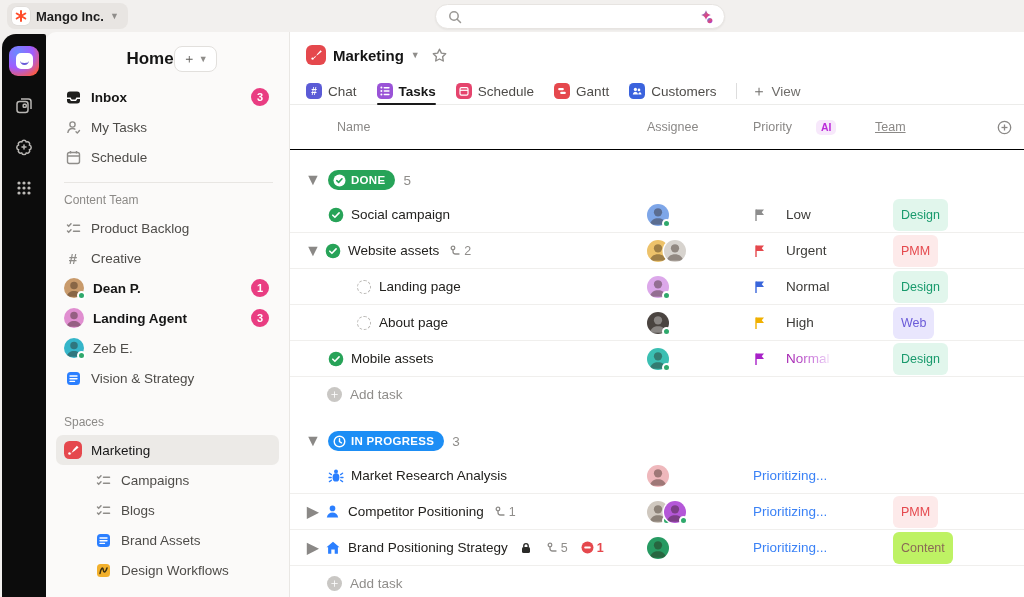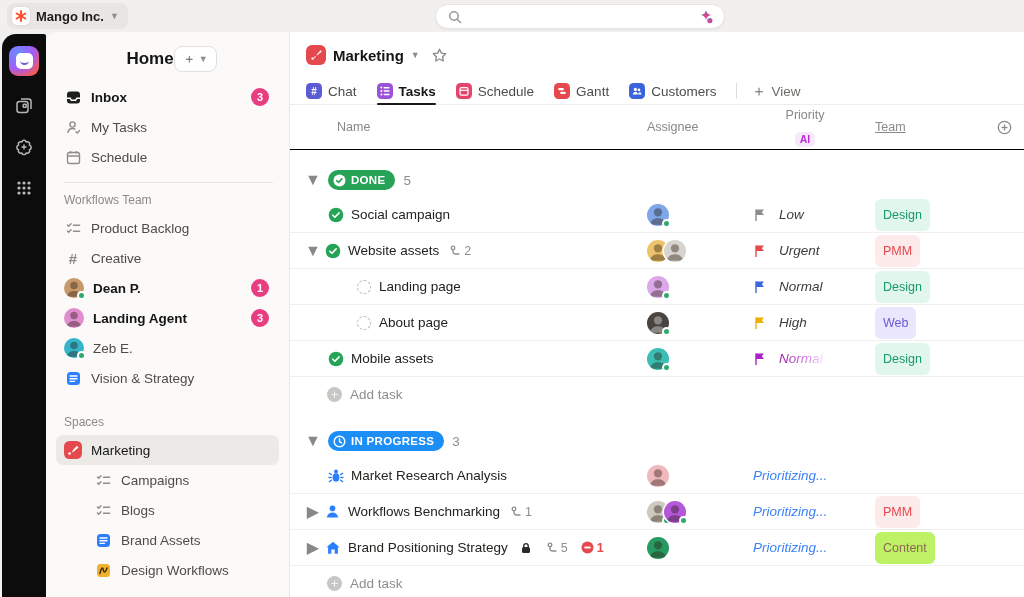--- a/index.html
+++ b/index.html
@@ -80,21 +80,21 @@
   .t-chat{background:#5b5bd6} .t-tasks{background:#9a53d7} .t-sched{background:#e5446d}
   .t-gantt{background:#e5484d} .t-cust{background:#3b63dd}
   .tab-sep { width:1px; height:16px; background:#ddd; margin:0 14px 0 0; }
   .tab-view { display:flex; align-items:center; gap:5px; color:#6f6d6a; font-size:13.5px; cursor:pointer; }
 
   
   .grid { display:grid; grid-template-columns:347px 110px 110px 120px 1fr; align-items:center; }
   .thead { height:45px; border-bottom:1px solid #000000; color:#8a8886; font-size:12.5px; }
   .thead > div { display:flex; align-items:center; }
   .th-name { padding-left:47px; }
-  .th-pri { gap:10px;flex-direction:column; }
+  .th-pri { gap:24px; }
   .ai-pill { background:#f7e8fb; color:#bb2bd9; font-size:10.5px; font-weight:bold; border-radius:5px;
              padding:1.5px 5px; }
   .th-team { padding-left:18px;text-decoration:underline; }
   .th-plus { padding-left:20px; color:#8a8886; }
   .tbody { flex:1; overflow:hidden; }
   .grow-head { height:34px; margin-top:13px; }
   .gh-cell { display:flex; align-items:center; gap:8px; padding-left:16px; }
   .caret { width:14px; flex:0 0 14px; display:flex; justify-content:center; color:#8a8886; cursor:pointer; }
   .spill { display:flex; align-items:center; gap:5px; border-radius:13px; padding:3.5px 10px 3.5px 5px;
            color:#fff; font-size:11.5px; font-weight:bold; letter-spacing:.3px; cursor:pointer; }
@@ -106,26 +106,26 @@
   .name-cell .caret { margin-right:-3px; }
   .no-caret { width:14px; flex:0 0 14px; }
   .st-ic { width:17px; height:17px; flex:0 0 17px; display:flex; align-items:center; justify-content:center; }
   .open-circle { width:14px; height:14px; border:1.5px dashed #b8b6b3; border-radius:50%; }
   .tname { font-size:13.5px; color:#23221f; white-space:nowrap; }
   .sub1 { margin-left:28px; }
   .meta { display:flex; align-items:center; gap:3px; color:#8f8d8a; font-size:12.5px; margin-left:4px; }
   .blocked { display:flex; align-items:center; gap:3px; color:#e5484d; font-size:12.5px; font-weight:bold; margin-left:6px; }
   .as-cell { display:flex; align-items:center; padding-left:10px; }
   .as-cell .avatar + .avatar { margin-left:-5px; }
-  .pri-cell { display:flex; align-items:center; gap:12px; padding-left:6px; font-size:13.5px; color:#3c3b38;font-style:italic; }
+  .pri-cell { display:flex; align-items:center; gap:19px; padding-left:6px; font-size:13.5px; color:#3c3b38; }
   .pri-ai { background:linear-gradient(90deg,#a21caf 10%, #d89ae8 75%, #f3e2f8 100%);
             -webkit-background-clip:text; background-clip:text; color:transparent; }
   .pri-think { color:#3b82f6; }
   .team-cell { padding-left:18px; }
-  .badge { display:inline-block; font-size:12.5px; border-radius:6px; padding:9px 8px; }
+  .badge { display:inline-block; font-size:12.5px; border-radius:6px; padding:9px 8px;margin-left:18px; }
   .b-design{background:#e1f6ec;color:#189a6c} .b-pmm{background:#fdeaea;color:#e5484d}
   .b-web{background:#e9e6fd;color:#6a5ad8} .b-agent{background:#f6e7fb;color:#a524cf}
   .b-content{background:#bef264;color:#8a6a55}
   .add-row { height:34px; display:flex; align-items:center; gap:8px; padding-left:37px;
              color:#8f8d8a; font-size:13.5px; cursor:pointer; }
   .add-ic { width:15px; height:15px; border-radius:50%; background:#c9c7c4; color:#fff;
             display:flex; align-items:center; justify-content:center; font-size:12px; line-height:1; }
   svg { display:block; }
 </style>
 </head>
@@ -240,21 +240,21 @@
             <line x1="2.5" y1="7" x2="14.5" y2="7"></line>
             <line x1="5.5" y1="2" x2="5.5" y2="4.5"></line>
             <line x1="11.5" y1="2" x2="11.5" y2="4.5"></line>
           </svg>
       </span>
       <span class="lbl">Schedule</span>
     </div>
 
     <div class="sb-div"></div>
 
-    <div class="sb-sec">Workflows Team</div>
+    <div class="sb-sec">Content Team</div>
 
     <div class="sb-item">
       <span class="sb-ic">
         <svg width="17" height="17" viewBox="0 0 17 17" fill="none" stroke="#8f8d8a" stroke-width="1.5" stroke-linecap="round">
             <path d="M2.5 5l1.2 1.2L6 3.8"></path>
             <line x1="8.5" y1="5.2" x2="14.5" y2="5.2"></line>
             <path d="M2.5 11l1.2 1.2L6 9.8"></path>
             <line x1="8.5" y1="11.2" x2="14.5" y2="11.2"></line>
           </svg>
       </span>
@@ -701,21 +701,21 @@
 
       <div class="grid trow">
         <div class="name-cell">
           <span class="caret">▶</span>
           <span class="st-ic">
             <svg width="15" height="15" viewBox="0 0 15 15" fill="#2b7fff">
                 <circle cx="7.5" cy="4.4" r="2.8"></circle>
                 <path d="M1.8 13.6c.6-3.4 3-5 5.7-5s5.1 1.6 5.7 5z"></path>
               </svg>
           </span>
-          <span class="tname">Workflows Benchmarking</span>
+          <span class="tname">Competitor Positioning</span>
           <span class="meta">
             <svg width="11" height="11" viewBox="0 0 11 11" fill="none" stroke="#8f8d8a" stroke-width="1.3">
                 <circle cx="3" cy="3" r="1.8"></circle>
                 <path d="M3 5v1.5a2.5 2.5 0 0 0 2.5 2.5H9" stroke-linecap="round"></path>
               </svg>
             <span>1</span>
           </span>
         </div>
         <div class="as-cell">
           <span class="avatar" style="background:#cfc8bf">

